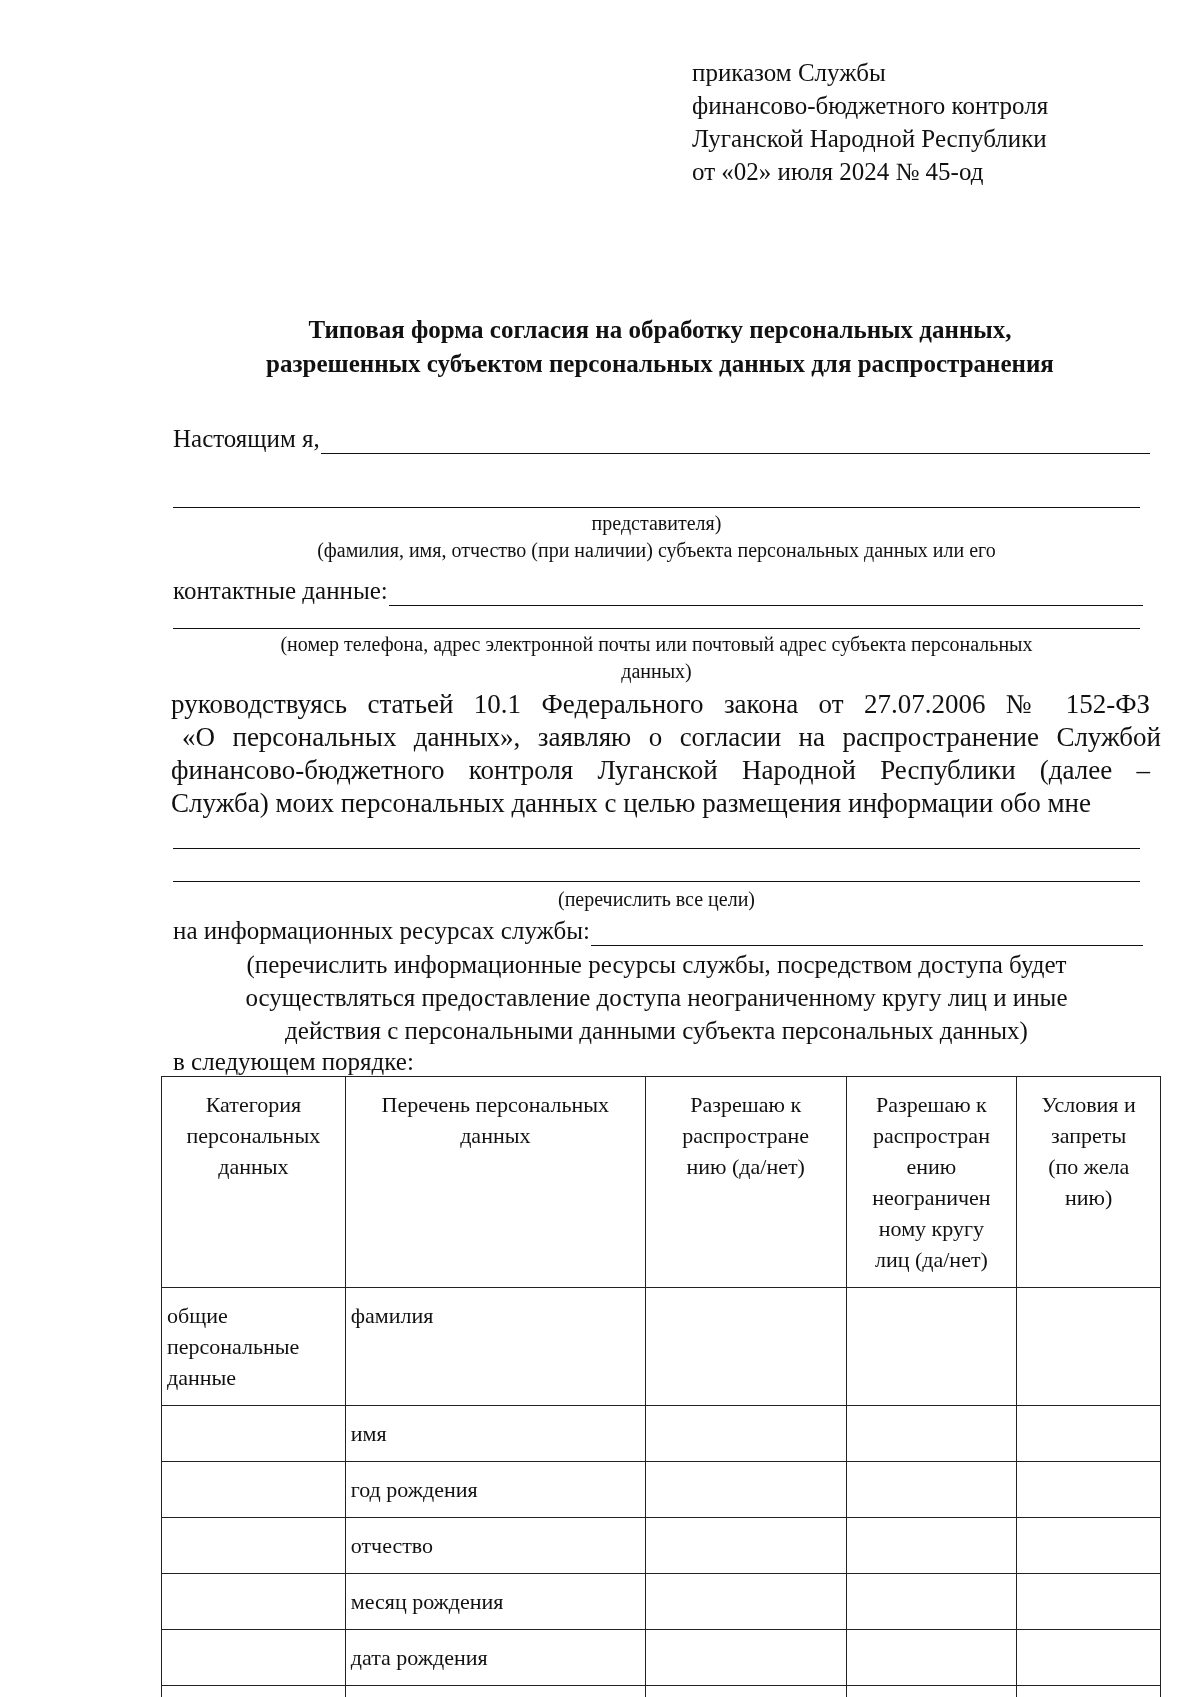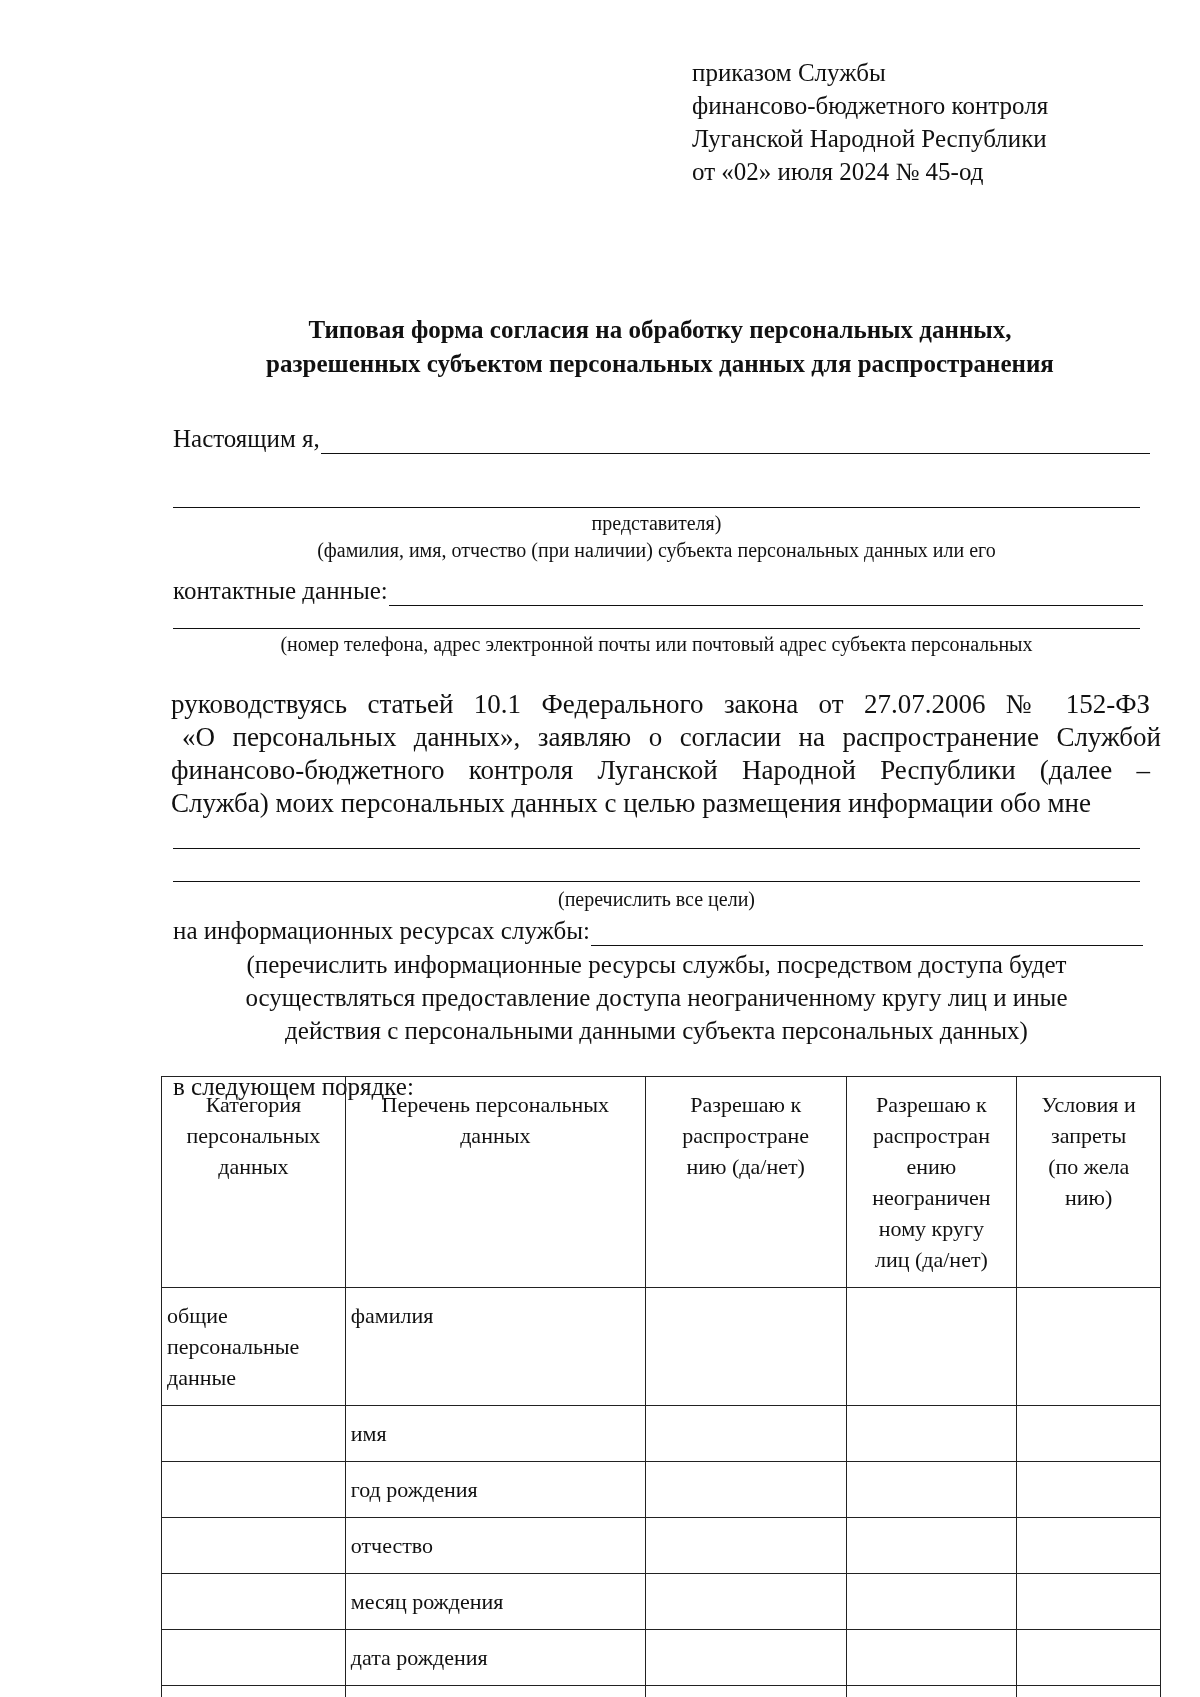--- a/index.html
+++ b/index.html
@@ -60,41 +60,42 @@
   <div>(фамилия, имя, отчество (при наличии) субъекта персональных данных или его</div>
 </div>
 
 <div class="line-row" style="top:576px; right:57px;">
   <span>контактные данные:</span>
   <span class="fill"></span>
 </div>
 <div class="hr" style="top:628px; width:967px;"></div>
 <div class="hint" style="top:631px;">
   <div>(номер телефона, адрес электронной почты или почтовый адрес субъекта персональных</div>
+  <div>данных)</div>
 </div>
 
 <div class="para" style="top:688px;">руководствуясь статьей 10.1 Федерального закона от 27.07.2006 № 152-ФЗ</div>
 <div class="para" style="top:721px;margin-left:11px;">«О персональных данных», заявляю о согласии на распространение Службой</div>
 <div class="para" style="top:754px;">финансово-бюджетного контроля Луганской Народной Республики (далее –</div>
 <div class="para last" style="top:787px;">Служба) моих персональных данных с целью размещения информации обо мне</div>
 
 <div class="hr" style="top:848px; width:967px;"></div>
 <div class="hr" style="top:881px; width:967px;"></div>
 <div class="hint" style="top:886px;">(перечислить все цели)</div>
 
 <div class="line-row" style="top:916px; right:57px;">
   <span>на информационных ресурсах службы:</span>
   <span class="fill"></span>
 </div>
 <div class="center-big" style="top:948px;">
   <div>(перечислить информационные ресурсы службы, посредством доступа  будет</div>
   <div>осуществляться предоставление доступа неограниченному кругу лиц и иные</div>
   <div>действия с персональными данными субъекта персональных данных)</div>
 </div>
-<div class="abs" style="left:173px; top:1070px; font-size:25px; line-height:33px;">в следующем порядке:</div>
+<div class="abs" style="left:173px; top:1045px; font-size:25px; line-height:33px;">в следующем порядке:</div>
 
 <table class="grid">
   <thead>
     <tr>
       <th class="c1">
         <div>Категория</div>
           <div>персональных</div>
           <div>данных</div>
       </th>
       <th class="c2">

